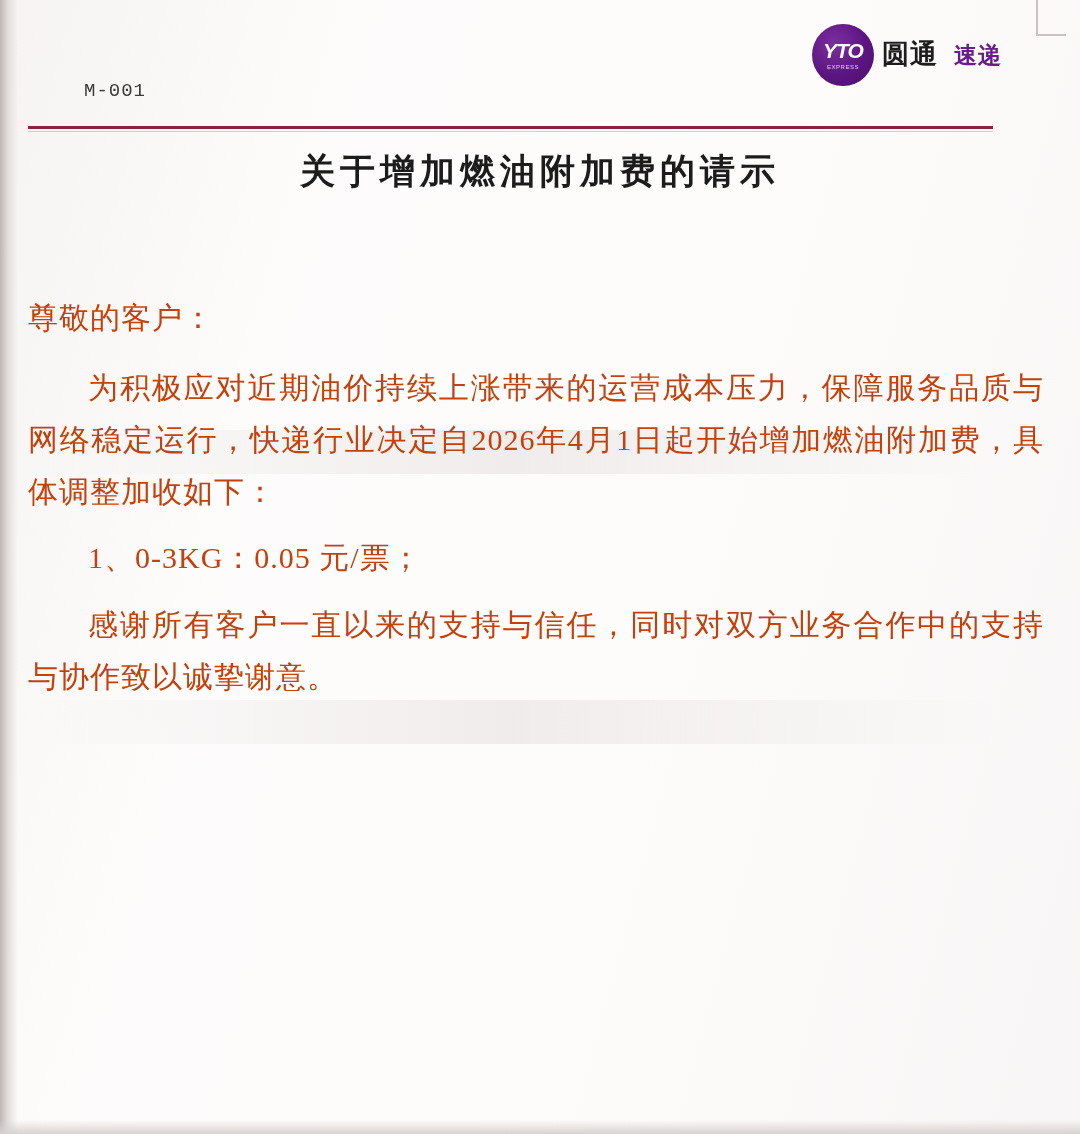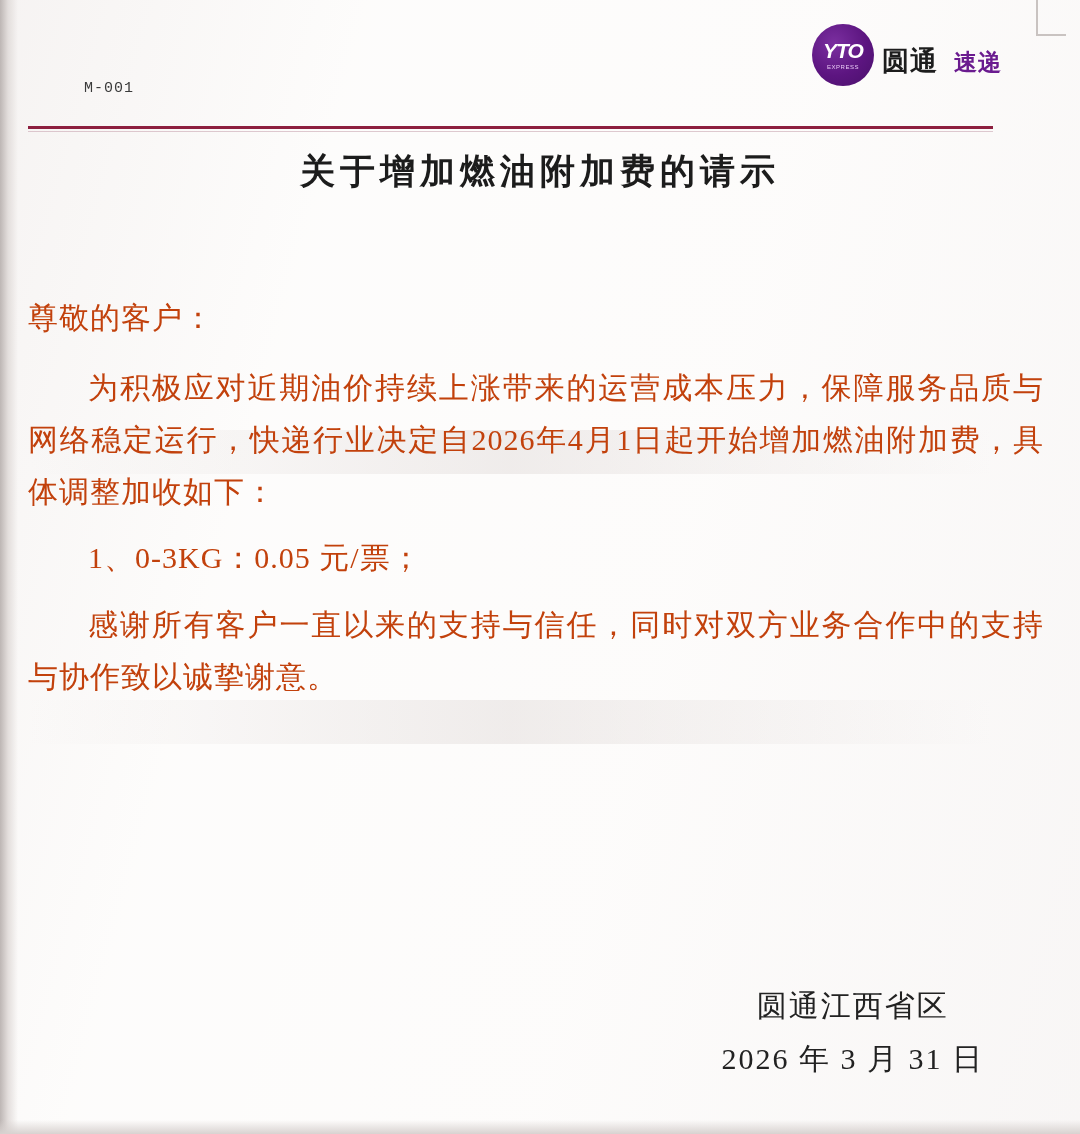--- a/index.html
+++ b/index.html
@@ -54,31 +54,30 @@
     border-left: 2px solid #c9c3c1;
     border-bottom: 2px solid #c9c3c1;
   }
 
   
   .doc-code {
     position: absolute;
     left: 84px;
     top: 80px;
     font-family: "Liberation Mono", "DejaVu Sans Mono", monospace;
-    font-size: 15px;
+    font-size: 19px;
     letter-spacing: 1px;
     color: #3a3a3a;
   }
 
   .logo-wrap {
     position: absolute;
     right: 78px;
     top: 24px;
     display: flex;
-    align-items: center;
     gap: 8px;
   }
   .logo-badge {
     width: 62px;
     height: 62px;
     border-radius: 50%;
     background: radial-gradient(circle at 36% 32%, #7b2fa0 0%, #5c1580 55%, #49106a 100%);
     display: flex;
     flex-direction: column;
     align-items: center;
@@ -232,17 +231,13 @@
 
   <div class="title">关于增加燃油附加费的请示</div>
 
   <div class="body-block">
     <p class="p salutation">尊敬的客户：</p>
     <p class="p indent">为积极应对近期油价持续上涨带来的运营成本压力，保障服务品质与网络稳定运行，快递行业决定自2026年4月1日起开始增加燃油附加费，具体调整加收如下：</p>
     <p class="p item">1、0-3KG：0.05 元/票；</p>
     <p class="p indent">感谢所有客户一直以来的支持与信任，同时对双方业务合作中的支持与协作致以诚挚谢意。</p>
   </div>
 
-  <div class="sign-block">
-    <div>圆通江西省区</div>
-    <div>2026 年 3 月 31 日</div>
-  </div>
 </div>
 
 </body></html>

